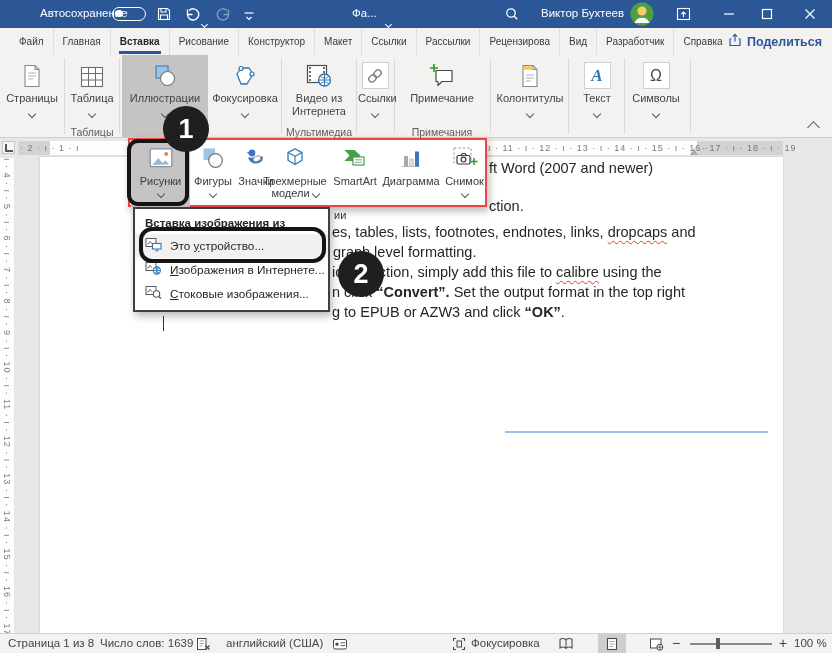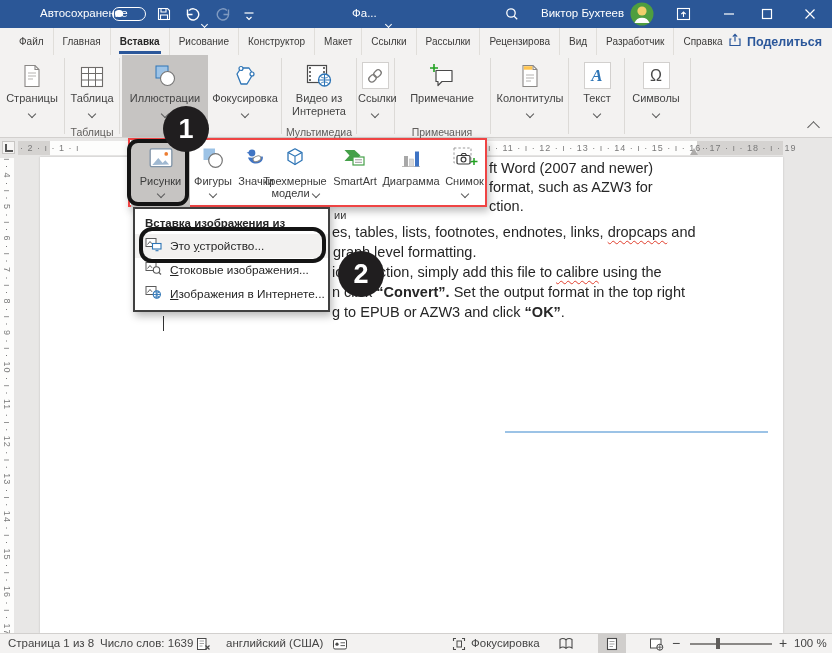--- a/index.html
+++ b/index.html
@@ -326,21 +326,20 @@
       <div class="hseg" style="left:679px;width:86px;"></div>
       <span class="rtick" style="left:2px;">· 2 · ı · 1 · ı</span>
       <span class="rtick" style="left:470px;">ı · 11 · ı · 12 · ı · 13 · ı · 14 · ı · 15 · ı · 16 ·</span>
       <span class="rtick" style="left:684px;">· 17 · ı · 18 · ı · 19</span>
       <span class="abs" style="left:672px;top:7px;width:0;height:0;border-left:4px solid transparent;border-right:4px solid transparent;border-bottom:7px solid #aeacaa;"></span>
     </div>
 
     <div class="vruler">ı · 4 · ı · 5 · ı · 6 · ı · 7 · ı · 8 · ı · 9 · ı · 10 · ı · 11 · ı · 12 · ı · 13 · ı · 14 · ı · 15 · ı · 16 · ı · 17</div>
 
     <div class="dline" style="left:489px;top:22px;">ft Word (2007 and newer)</div>
-    <div class="dline" style="left:489px;top:41px;">format, such as AZW3 for</div>
     <div class="dline" style="left:489px;top:60px;">ction.</div>
     <div class="frag" style="left:334px;top:71px;">ии</div>
     <div class="dline" style="left:332px;top:86px;"><span>es, tables, lists, footnotes, endnotes, links, </span><span class="sp">dropcaps</span><span> and</span></div>
     <div class="dline" style="left:333px;top:106px;">graph level formatting.</div>
     <div class="dline" style="left:332px;top:126px;"><span>ion in action, simply add this file to </span><span class="sp">calibre</span><span> using the</span></div>
     <div class="dline" style="left:332px;top:146px;"><span>n click </span><span class="b">“Convert”.</span><span> Set the output format in the top right</span></div>
     <div class="dline" style="left:332px;top:166px;"><span>g to EPUB or AZW3 and click </span><span class="b">“OK”</span><span>.</span></div>
 
     <div class="cursor"></div>
     <div class="bluerule"></div>
@@ -435,36 +434,36 @@
             <path d="M10.5 13.7h3" stroke="#2e75b6" stroke-width="1.1"></path>
           </svg>
       </span>
       <span><span>Это </span><u>у</u><span>стройство...</span></span>
     </div>
     <div class="smitem">
       <span>
         <svg width="17" height="15" viewBox="0 0 17 15">
             <rect x="1" y="1.5" width="10" height="8" fill="#fff" stroke="#5a5a5a" stroke-width="1"></rect>
             <path d="M2.5 7.5l2.5-3 2 2.3" fill="none" stroke="#5a5a5a" stroke-width="1"></path>
-            <circle cx="11.5" cy="9" r="3.2" fill="#fff" stroke="#5a5a5a" stroke-width="1.1"></circle>
-            <path d="M13.8 11.3l2.2 2.2" stroke="#5a5a5a" stroke-width="1.2"></path>
+            <circle cx="11.8" cy="9.5" r="3.6" fill="#fff" stroke="#2e75b6" stroke-width="1.1"></circle>
+            <path d="M8.2 9.5h7.2M11.8 5.9v7.2M9.5 7.2c1.5 1.2 3.2 1.2 4.6 0M9.5 11.8c1.5-1.2 3.2-1.2 4.6 0" fill="none" stroke="#2e75b6" stroke-width=".9"></path>
           </svg>
       </span>
-      <span><span></span><u>С</u><span>токовые изображения...</span></span>
+      <span><span></span><u>И</u><span>зображения в Интернете...</span></span>
     </div>
     <div class="smitem">
       <span>
         <svg width="17" height="15" viewBox="0 0 17 15">
             <rect x="1" y="1.5" width="10" height="8" fill="#fff" stroke="#5a5a5a" stroke-width="1"></rect>
             <path d="M2.5 7.5l2.5-3 2 2.3" fill="none" stroke="#5a5a5a" stroke-width="1"></path>
-            <circle cx="11.8" cy="9.5" r="3.6" fill="#fff" stroke="#2e75b6" stroke-width="1.1"></circle>
-            <path d="M8.2 9.5h7.2M11.8 5.9v7.2M9.5 7.2c1.5 1.2 3.2 1.2 4.6 0M9.5 11.8c1.5-1.2 3.2-1.2 4.6 0" fill="none" stroke="#2e75b6" stroke-width=".9"></path>
+            <circle cx="11.5" cy="9" r="3.2" fill="#fff" stroke="#5a5a5a" stroke-width="1.1"></circle>
+            <path d="M13.8 11.3l2.2 2.2" stroke="#5a5a5a" stroke-width="1.2"></path>
           </svg>
       </span>
-      <span><span></span><u>И</u><span>зображения в Интернете...</span></span>
+      <span><span></span><u>С</u><span>токовые изображения...</span></span>
     </div>
   </div>
 
   <div class="outline" style="left:127px;top:139px;width:62px;height:67px;"></div>
   <div class="outline" style="left:139px;top:227px;width:187px;height:36px;border-radius:13px;"></div>
   <div class="callout" style="left:163px;top:106px;">1</div>
   <div class="callout" style="left:338px;top:251px;">2</div>
 
   <div class="statusbar">
     <span class="st" style="left:8px;">Страница 1 из 8</span>

